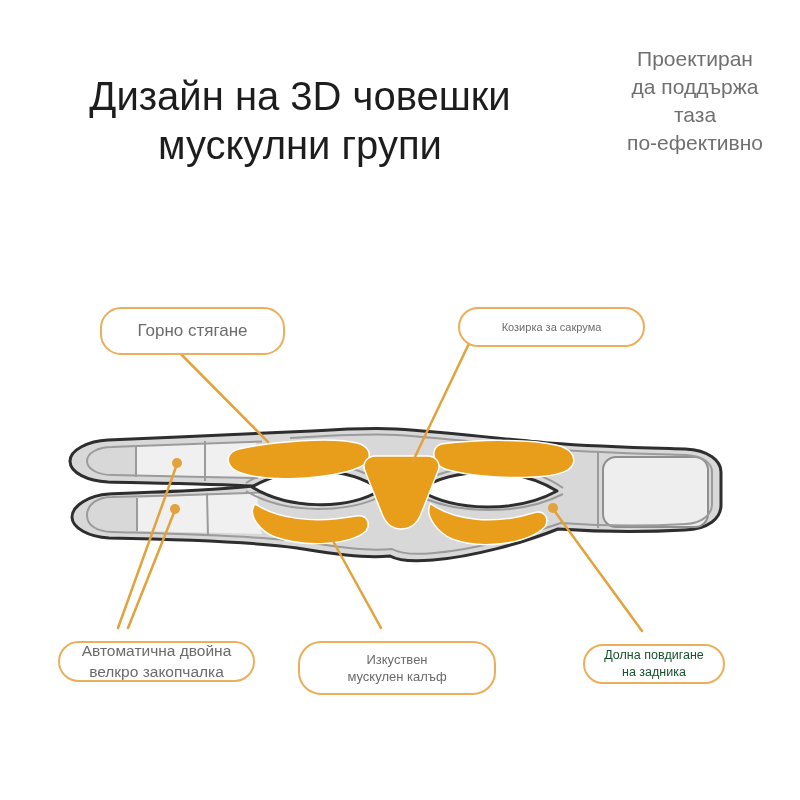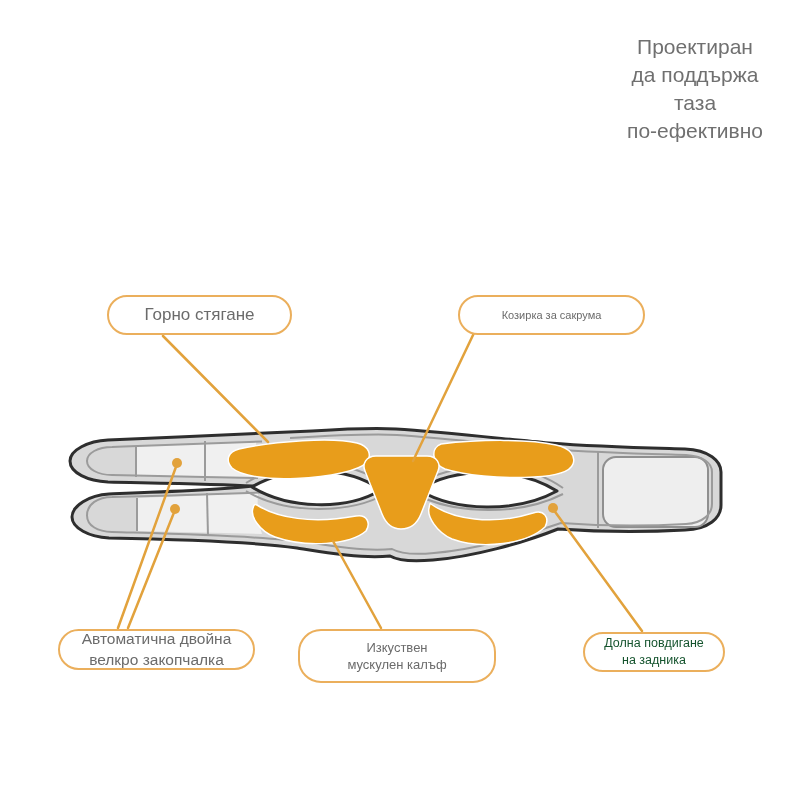--- a/index.html
+++ b/index.html
@@ -1,44 +1,46 @@
 <!DOCTYPE html>
 <html><head>
 <meta charset="utf-8">
 <style>
   html,body{margin:0;padding:0;background:#ffffff;}
   #page{
     position:relative;width:800px;height:800px;background:#ffffff;overflow:hidden;
     font-family:"Liberation Sans","DejaVu Sans",sans-serif;
   }
-  .pre{white-space:pre-line;}
+  .pre{white-space:pre-line;margin-top:12px;}
   #title{
     position:absolute;left:20px;top:60px;width:560px;
     font-size:40px;line-height:1.22;color:#1d1d1d;text-align:center;font-weight:400;
   }
   #tagline{
     position:absolute;left:595px;top:33px;width:200px;
     font-size:21px;line-height:1.33;color:#707070;text-align:center;font-weight:400;
   }
   .pill{
     position:absolute;box-sizing:border-box;display:flex;align-items:center;justify-content:center;
     background:#ffffff;border:2px solid #EBAF5C;color:#6b6b6b;text-align:center;z-index:3;
   }
-  #pill-top-tightening{left:107px;top:295px;width:185px;height:40px;border-radius:21px;font-size:17px;}
+  #pill-top-tightening{left:100px;top:295px;width:185px;height:48px;border-radius:21px;font-size:17px;}
   #pill-sacrum-visor {left:458px;top:295px;width:187px;height:40px;border-radius:21px;font-size:11px;}
   #pill-velcro       {left:58px;top:629px;width:197px;height:41px;border-radius:23px;font-size:15.5px;line-height:1.32;}
   #pill-muscle-sleeve{left:298px;top:629px;width:198px;height:54px;border-radius:23px;font-size:13px;line-height:1.32;}
   #pill-butt-lift    {left:583px;top:632px;width:142px;height:40px;border-radius:20px;font-size:12.5px;line-height:1.4;color:#14532d;}
   #belt-svg{position:absolute;left:0;top:0;z-index:1;}
 </style>
 </head>
 <body>
 
 <div id="page">
 
+  <div id="title" class="pre">Дизайн на 3D човешки
+мускулни групи</div>
   <div id="tagline" class="pre">Проектиран
 да поддържа
 таза
 по-ефективно</div>
 
   <svg id="belt-svg" width="800" height="800" viewBox="0 0 800 800">
 
     <g>
       <path d="M 253 486
            C 215 484, 150 483, 108 482 C 88 481, 70 473, 70 461 C 70 450, 88 441, 108 440

